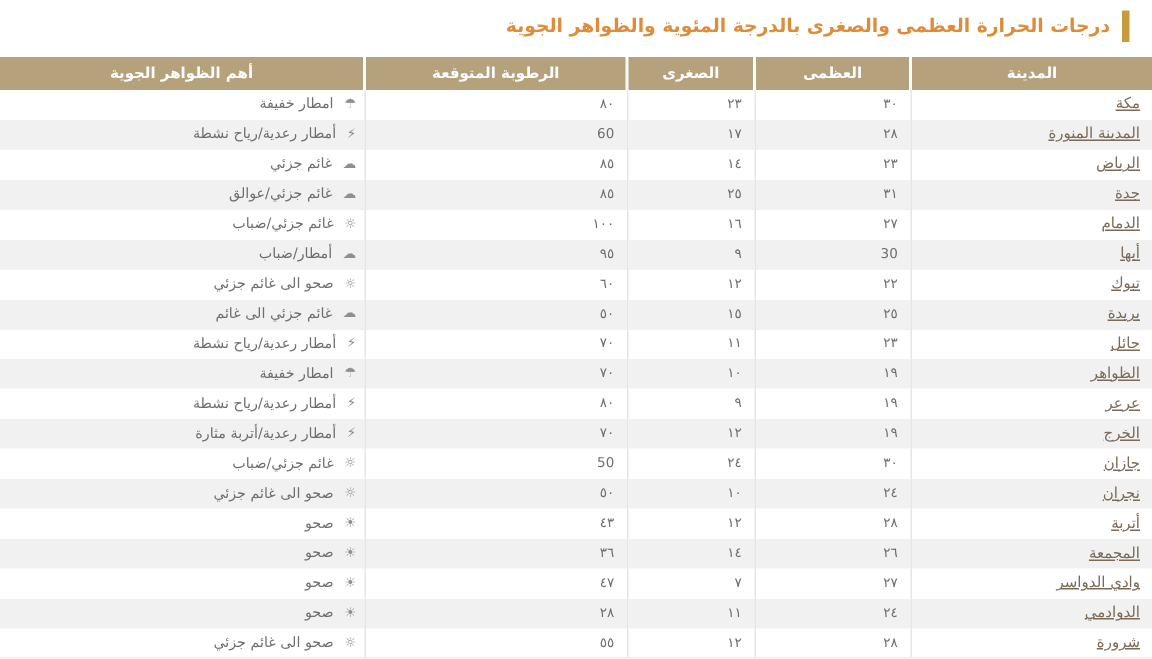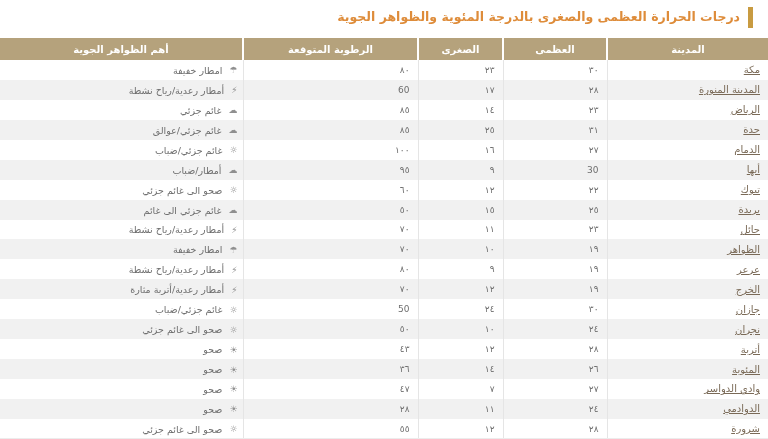--- a/index.html
+++ b/index.html
@@ -220,21 +220,21 @@
       <td class="c-num">٢٨</td>
       <td class="c-num">١٢</td>
       <td class="c-num">٤٣</td>
       <td class="c-phen">
         <span class="w-icon">☀</span>
         <span class="phen-text">صحو</span>
       </td>
     </tr>
 
     <tr>
-      <td class="c-city">المئوية</td>
+      <td class="c-city">المجمعة</td>
       <td class="c-num">٢٦</td>
       <td class="c-num">١٤</td>
       <td class="c-num">٣٦</td>
       <td class="c-phen">
         <span class="w-icon">☀</span>
         <span class="phen-text">صحو</span>
       </td>
     </tr>
 
     <tr>

